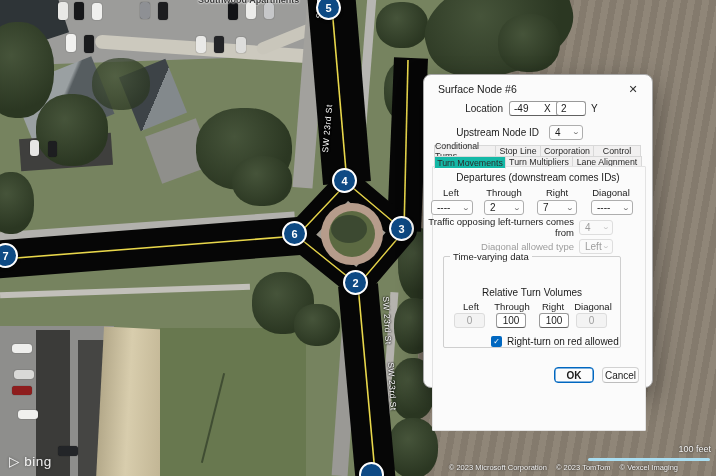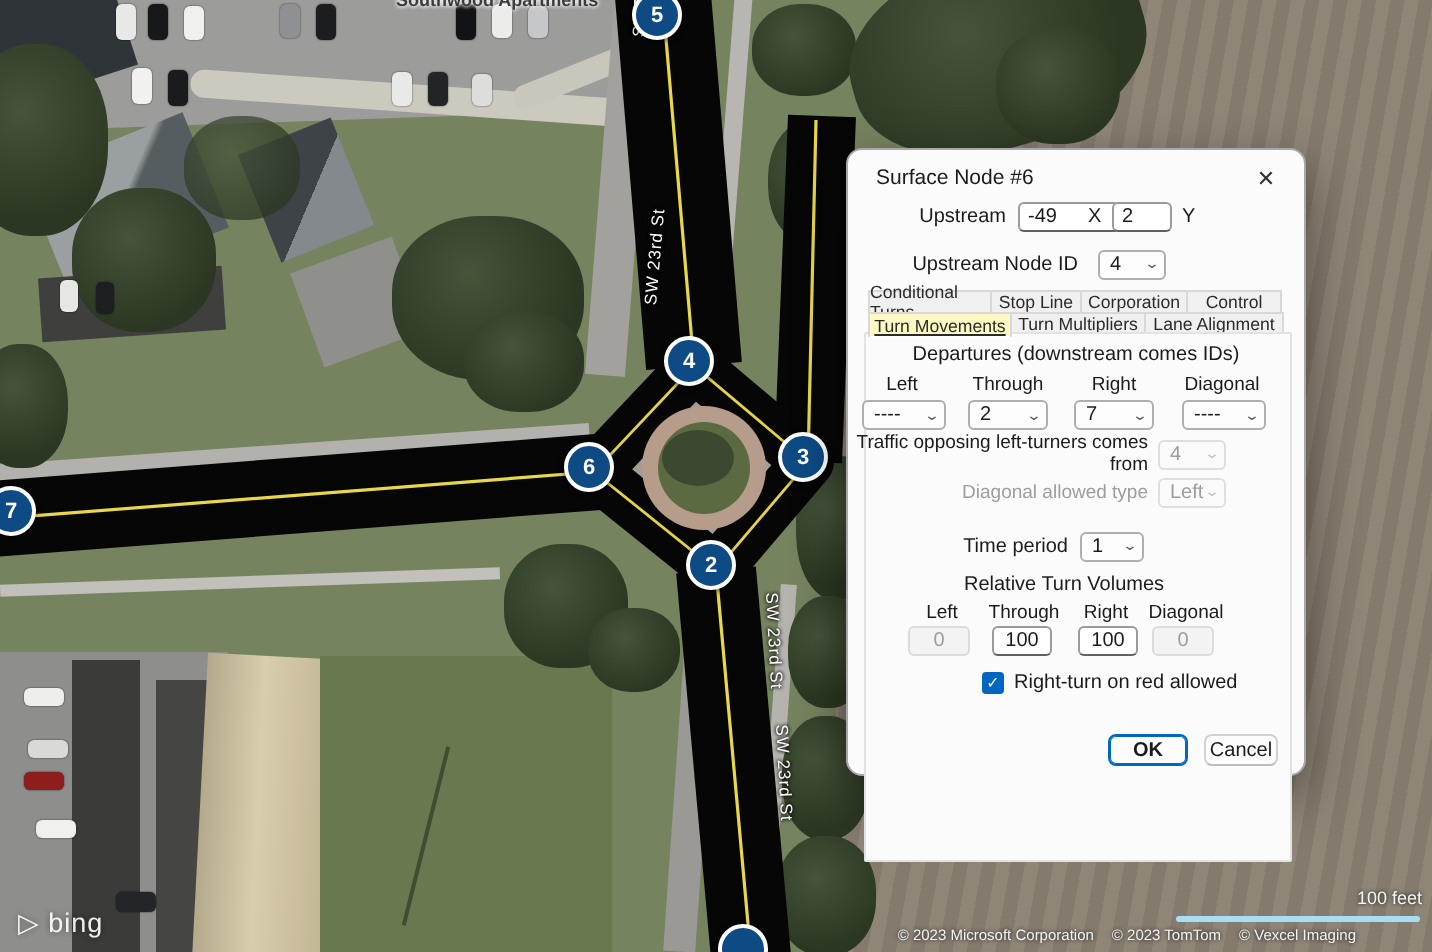--- a/index.html
+++ b/index.html
@@ -52,21 +52,21 @@
   .tb{border:1px solid #9a9a9a;border-bottom-color:#616161;border-radius:3px;
       background:#fff;height:15px;display:flex;align-items:center;padding:0 4px;}
   .dd{border:1px solid #aeaeae;border-radius:3px;background:#fdfdfd;height:15px;
       display:flex;align-items:center;justify-content:space-between;padding:0 3px 0 5px;}
   .dd .chev{font-size:7px;color:#5c5c5c;transform:scaleX(1.4);}
   .dd.dis{color:#9d9d9d;background:#fafafa;border-color:#dedede;}
   .dd.dis .chev{color:#c0c0c0;}
   .tabs{position:absolute;left:10px;width:210px;display:flex;}
   .tab{height:12px;background:#f1f0f0;border:1px solid #d8d8d8;margin-right:-1px;
        font-size:8.8px;display:flex;align-items:center;justify-content:center;color:#2a2a2a;}
-  .tab.active{background:#fef9c3;border-bottom-color:#fff;height:13px;z-index:2;text-decoration:underline;}
+  .tab.active{background:#14b8a6;border-bottom-color:#fff;height:13px;z-index:2;}
   .tabpage{position:absolute;left:8px;top:91px;width:214px;height:265px;
        border:1px solid #e3e3e3;border-radius:1px;background:#fbfbfb;}
   .grp{position:absolute;left:19px;top:181px;width:178px;height:92px;
        border:1px solid #cfcfcf;border-radius:2px;}
   .grp-label{position:absolute;left:6px;top:-6px;background:#fbfbfb;padding:0 3px;font-size:9.5px;}
   .chk{width:11px;height:11px;border-radius:2px;background:#0067c0;color:#fff;
        font-size:8px;display:flex;align-items:center;justify-content:center;}
   .btn{position:absolute;height:16px;border-radius:4px;background:#fcfcfc;
        display:flex;align-items:center;justify-content:center;font-size:10px;cursor:pointer;}
   .btn.default{border:1px solid #0067c0;box-shadow:inset 0 0 0 .5px #0067c0;}
@@ -203,21 +203,21 @@
       <span>© 2023 TomTom</span>
       <span>© Vexcel Imaging</span>
     </div>
   </div>
 
   <div id="dlg">
     <div class="dlg-title">Surface Node #6</div>
     <div class="dlg-close">✕</div>
 
     <div class="row" style="left:0;top:25px;width:100%;">
-      <span class="abs" style="left:30px;width:49px;text-align:right;">Upstream</span>
+      <span class="abs" style="left:30px;width:49px;text-align:right;">Location</span>
       <div class="tb abs" style="left:85px;width:51px;">
           <span>-49</span>
         </div>
       <span class="abs" style="left:120px;">X</span>
       <div class="tb abs" style="left:132px;width:30px;">
           <span>2</span>
         </div>
       <span class="abs" style="left:167px;">Y</span>
     </div>
 
@@ -286,26 +286,22 @@
         </div>
     </div>
     <div class="row" style="left:0;top:163px;width:100%;">
       <span class="abs" style="left:0;width:150px;text-align:right;font-size:9.5px;color:#9d9d9d;">Diagonal allowed type</span>
       <div class="dd dis abs" style="left:155px;width:34px;">
         <span>Left</span>
           <span class="chev">⌄</span>
         </div>
     </div>
 
-    <div class="row" style="left:0;top:190px;width:100%;">
-      <span class="abs" style="left:40px;width:70px;text-align:right;">Time period</span>
-      <div class="dd abs" style="left:116px;width:32px;">
-        <span>1</span>
-          <span class="chev">⌄</span>
-        </div>
+    <div class="grp">
+      <span class="grp-label">Time-varying data</span>
     </div>
     <div class="abs" style="left:19px;top:212px;width:178px;text-align:center;">Relative Turn Volumes</div>
     <span class="colhead" style="left:27px;top:226px;width:40px;">Left</span>
     <span class="colhead" style="left:68px;top:226px;width:40px;">Through</span>
     <span class="colhead" style="left:109px;top:226px;width:40px;">Right</span>
     <span class="colhead" style="left:147px;top:226px;width:44px;">Diagonal</span>
     <div class="tb abs" style="left:30px;top:238px;width:31px;justify-content:center;background:#f3f3f3;border-color:#dcdcdc;color:#9d9d9d;">
       <span>0</span>
       </div>
     <div class="tb abs" style="left:72px;top:238px;width:30px;justify-content:center;">

